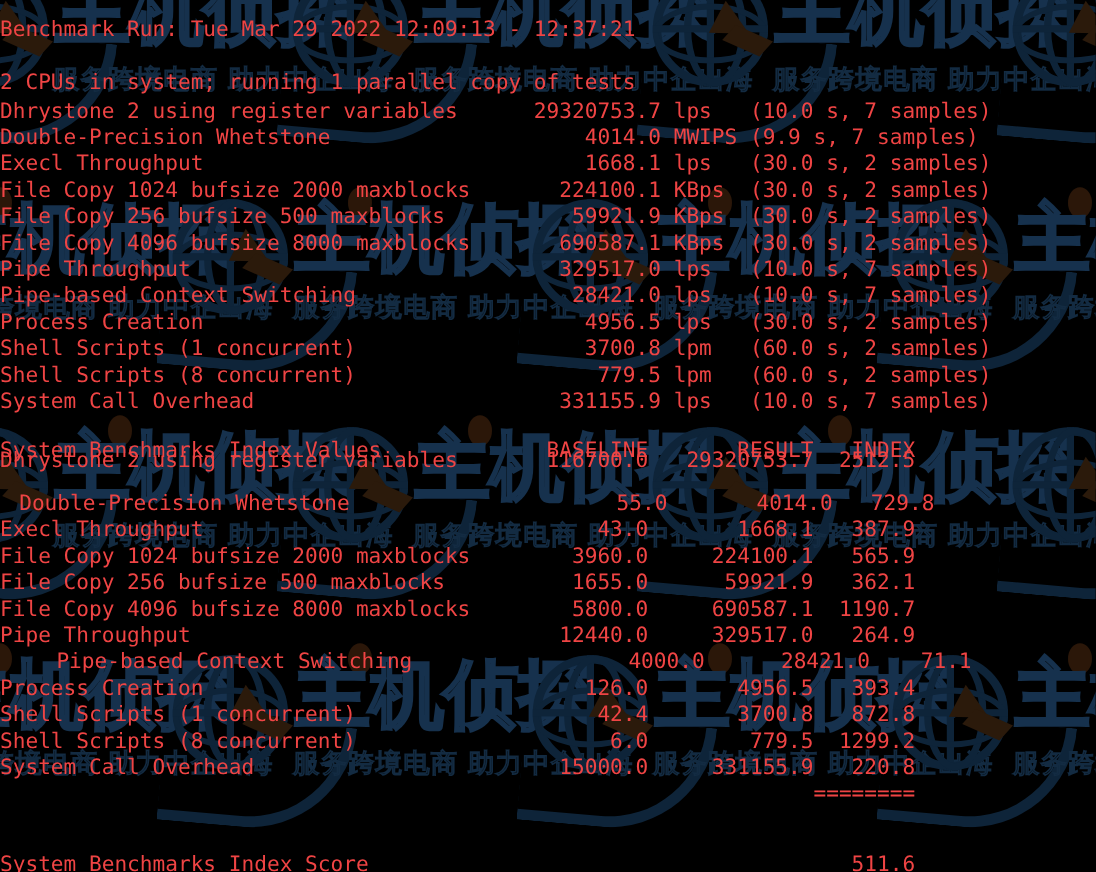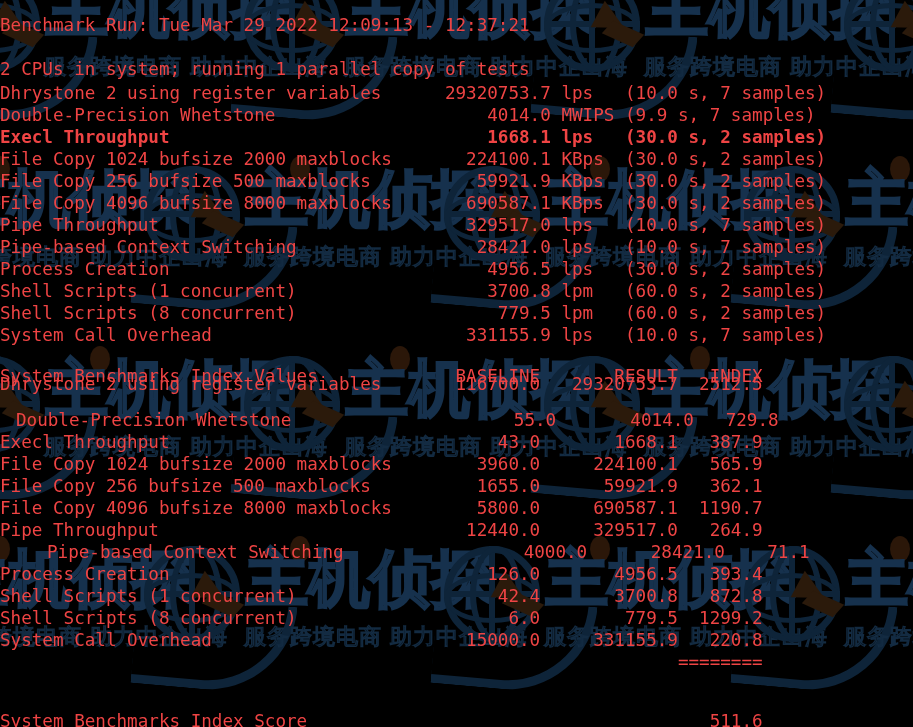--- a/index.html
+++ b/index.html
@@ -376,21 +376,21 @@
     <div class="rule" id="rule-top" style="top:0px;">
       <span class="rule-inner">------------------------------------------------------------------------</span>
     </div>
 
     <div class="line" id="hdr1" style="top:14px;">Benchmark Run: Tue Mar 29 2022 12:09:13 - 12:37:21</div>
     <div class="line" id="hdr2" style="top:36px;margin-top:22px;">2 CPUs in system; running 1 parallel copy of tests</div>
 
     <div id="raw-results">
         <div class="line" style="top: 82px;">Dhrystone 2 using register variables      29320753.7 lps   (10.0 s, 7 samples)</div>
         <div class="line" style="top: 104px;">Double-Precision Whetstone                    4014.0 MWIPS (9.9 s, 7 samples)</div>
-        <div class="line" style="top: 126px; font-weight: bold;">Execl Throughput                              1668.1 lps   (30.0 s, 2 samples)</div>
+        <div class="line" style="top: 126px;">Execl Throughput                              1668.1 lps   (30.0 s, 2 samples)</div>
         <div class="line" style="top: 148px;">File Copy 1024 bufsize 2000 maxblocks       224100.1 KBps  (30.0 s, 2 samples)</div>
         <div class="line" style="top: 170px;">File Copy 256 bufsize 500 maxblocks          59921.9 KBps  (30.0 s, 2 samples)</div>
         <div class="line" style="top: 192px;">File Copy 4096 bufsize 8000 maxblocks       690587.1 KBps  (30.0 s, 2 samples)</div>
         <div class="line" style="top: 214px;">Pipe Throughput                             329517.0 lps   (10.0 s, 7 samples)</div>
         <div class="line" style="top: 236px;">Pipe-based Context Switching                 28421.0 lps   (10.0 s, 7 samples)</div>
         <div class="line" style="top: 258px;">Process Creation                              4956.5 lps   (30.0 s, 2 samples)</div>
         <div class="line" style="top: 280px;">Shell Scripts (1 concurrent)                  3700.8 lpm   (60.0 s, 2 samples)</div>
         <div class="line" style="top: 302px;">Shell Scripts (8 concurrent)                   779.5 lpm   (60.0 s, 2 samples)</div>
         <div class="line" style="top: 324px;">System Call Overhead                        331155.9 lps   (10.0 s, 7 samples)</div>
       </div>

